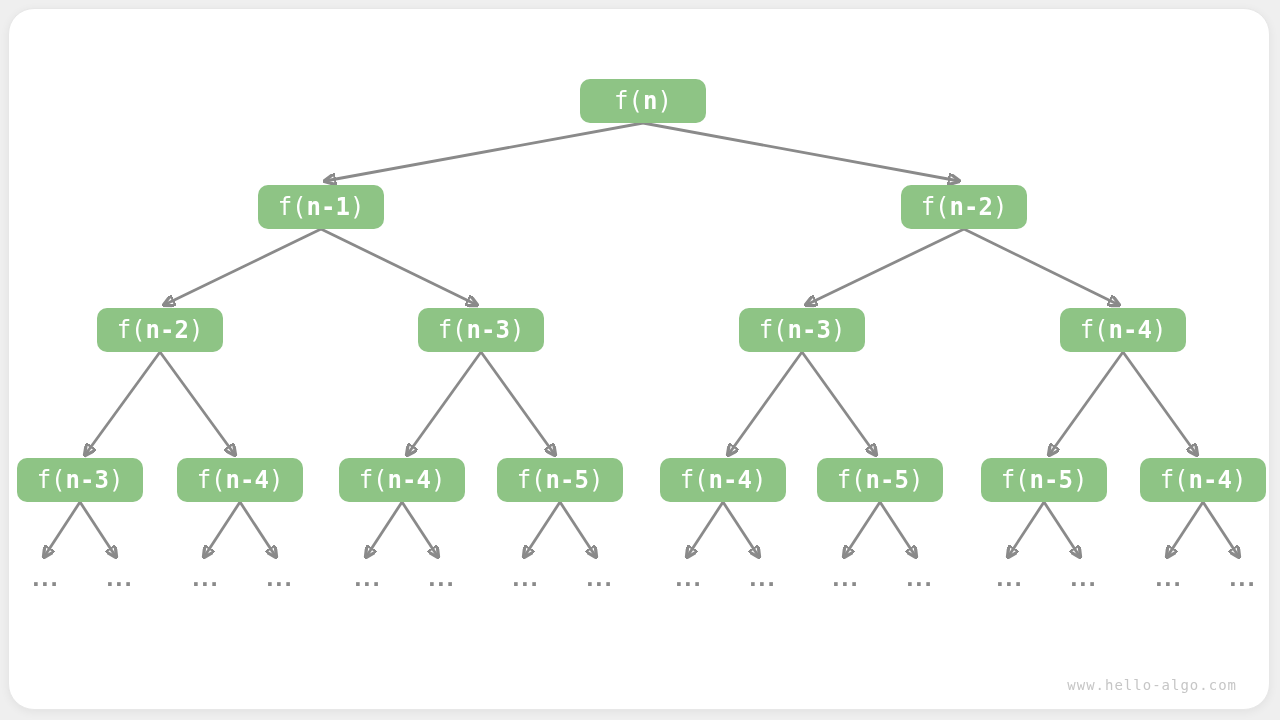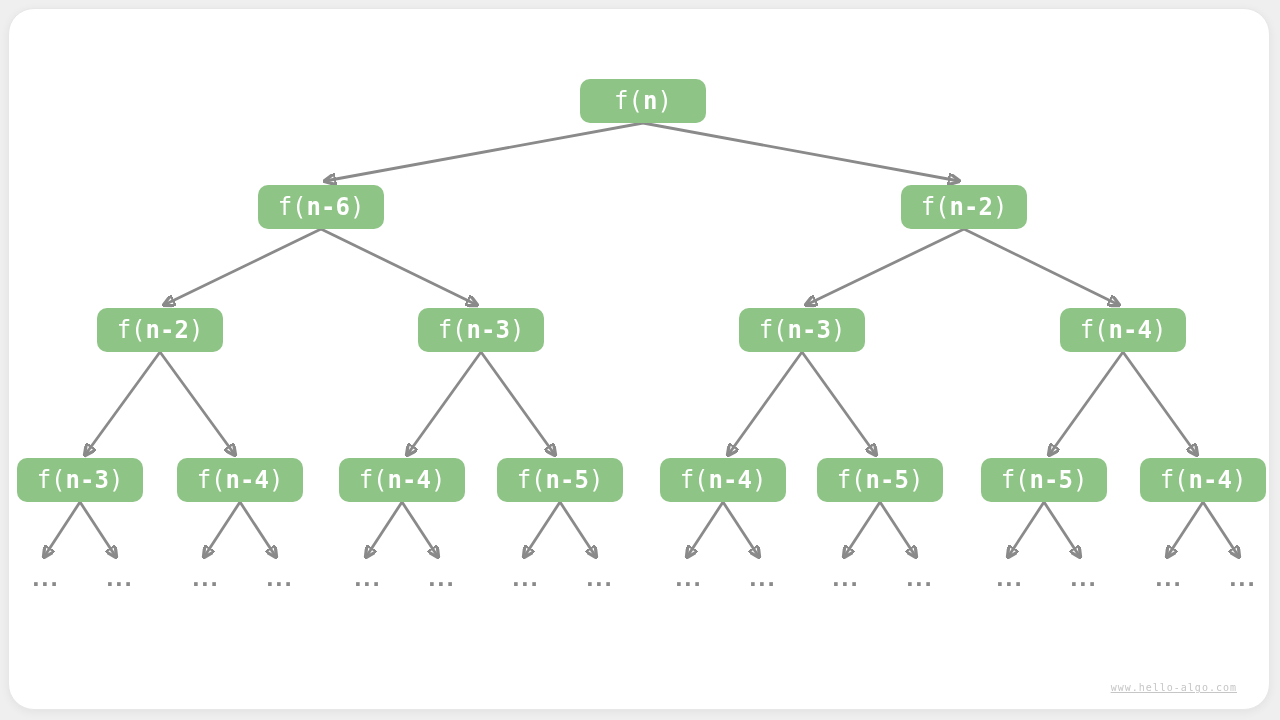--- a/index.html
+++ b/index.html
@@ -11,21 +11,21 @@
   svg.edges{position:absolute;left:0;top:0;z-index:2;pointer-events:none;}
   svg.edges path{stroke:#8a8a8a;stroke-width:2.8;fill:none;}
   .node{position:absolute;z-index:3;width:126px;height:44px;background:#8ec485;
         border-radius:10px;color:#ffffff;display:flex;align-items:center;justify-content:center;
         font-size:24px;line-height:1;}
   .node .fn{font-weight:400;}
   .node .arg{font-weight:700;}
   .dots{position:absolute;z-index:3;top:566px;width:60px;text-align:center;color:#8a8a8a;
         font-weight:700;font-size:22px;line-height:26px;letter-spacing:-4px;}
   .watermark{position:absolute;z-index:3;right:43px;bottom:27px;color:#c6c6c6;
-             font-size:10px;letter-spacing:1px;text-decoration:underline;}
+             font-size:14px;letter-spacing:1px;}
 </style>
 </head>
 <body>
 
 <div class="stage">
   <div class="panel"></div>
 
   <svg class="edges" width="1280" height="720" viewBox="0 0 1280 720">
     <defs>
       <marker id="ah" viewBox="0 0 10 10" refX="9" refY="5" markerWidth="4.6" markerHeight="4.2" orient="auto">
@@ -65,21 +65,21 @@
   </svg>
 
   <div class="node" style="left:580px;top:79px">
     <span class="fn">f(</span>
       <span class="arg">n</span>
       <span class="fn">)</span>
   </div>
 
   <div class="node" style="left:258px;top:185px">
     <span class="fn">f(</span>
-      <span class="arg">n-6</span>
+      <span class="arg">n-1</span>
       <span class="fn">)</span>
   </div>
   <div class="node" style="left:901px;top:185px">
     <span class="fn">f(</span>
       <span class="arg">n-2</span>
       <span class="fn">)</span>
   </div>
 
   <div class="node" style="left:97px;top:308px">
     <span class="fn">f(</span>

